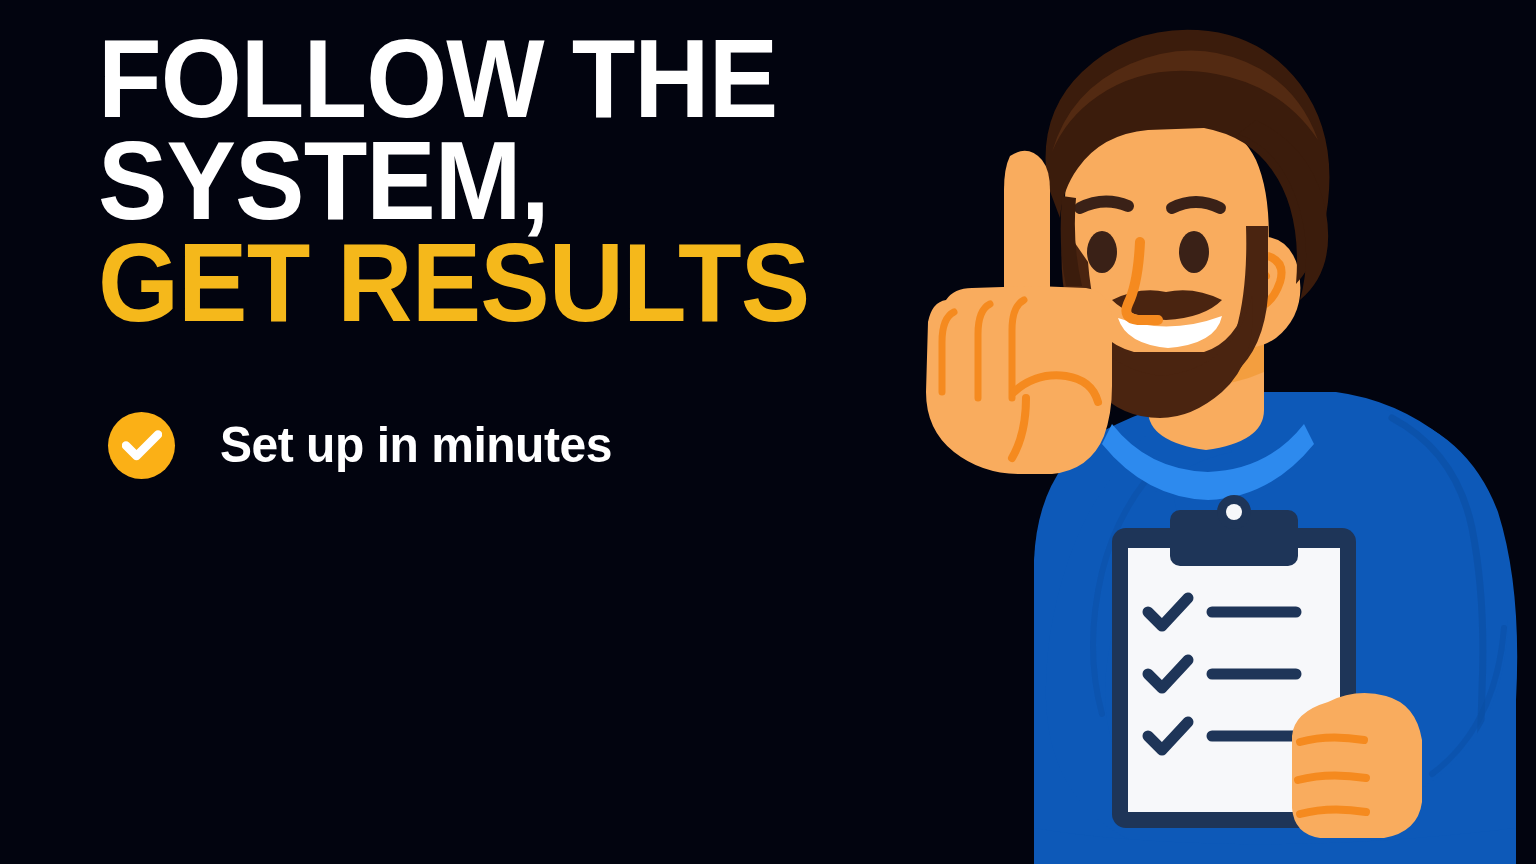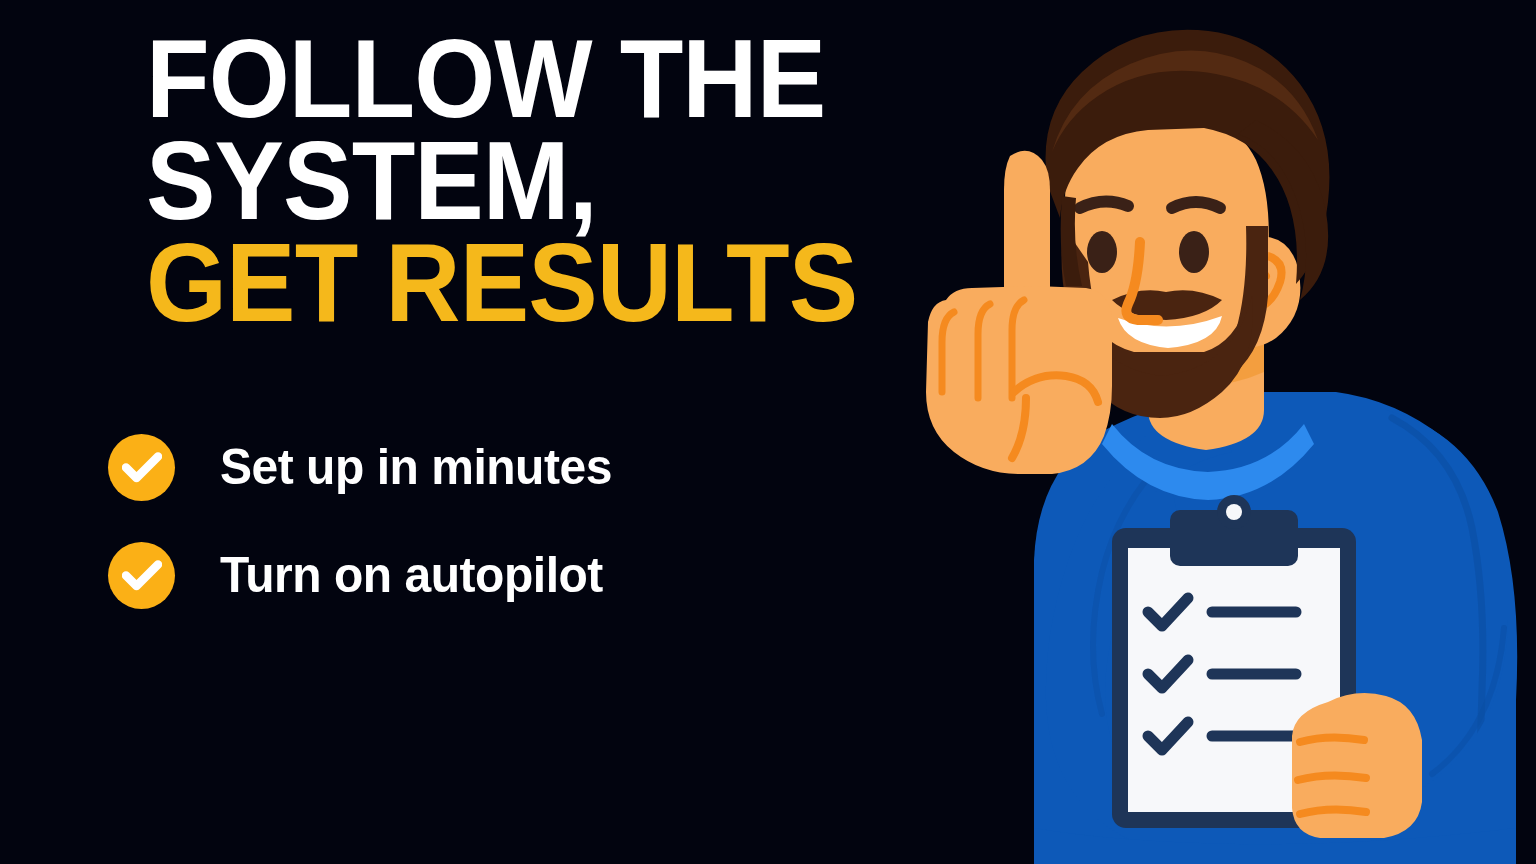--- a/index.html
+++ b/index.html
@@ -13,39 +13,38 @@
     width:1536px; height:864px;
     background:#02040f;
     overflow:hidden;
   }
 
   
   #copy{
     position:absolute;
     left:98px; top:28px;
     width:760px;
-    margin-left:48px;
   }
   .headline{
     font-family:"Liberation Sans", sans-serif;
     font-weight:700;
     font-size:112px;
     line-height:102px;
     letter-spacing:-1px;
     transform:scaleX(0.93);
     transform-origin:left center;
     white-space:nowrap;
   }
   .hl-white{ color:#ffffff; }
   .hl-accent{ color:#F5B81B; }
 
   
   #bullets{
     position:absolute;
-    left:108px; top:413px;
+    left:108px; top:391px;
     width:700px;
   }
   .bullet{
     display:flex;
     align-items:center;
     height:108px;
   }
   .check-circle{
     flex:0 0 auto;
     width:67px; height:67px;
@@ -89,28 +88,20 @@
 
     <div class="bullet">
       <span class="check-circle">
         <svg width="40" height="32" viewBox="0 0 40 32" aria-hidden="true">
           <path d="M4 16.5 L14.5 27 L36 5.5" fill="none" stroke="#FFFFFF" stroke-width="8.5" stroke-linecap="round" stroke-linejoin="round"></path>
         </svg>
       </span>
       <span class="bullet-label">Set up in minutes</span>
     </div>
 
-    <div class="bullet">
-      <span class="check-circle">
-        <svg width="40" height="32" viewBox="0 0 40 32" aria-hidden="true">
-          <path d="M4 16.5 L14.5 27 L36 5.5" fill="none" stroke="#FFFFFF" stroke-width="8.5" stroke-linecap="round" stroke-linejoin="round"></path>
-        </svg>
-      </span>
-      <span class="bullet-label">Turn on autopilot</span>
-    </div>
 
 
   </div>
 
   <div id="person">
     <svg viewBox="0 0 620 864" xmlns="http://www.w3.org/2000/svg">
 
       <g>
 
         <path d="M118 864 L118 560 Q122 470 185 432 Q250 398 312 392 L420 392 Q480 400 528 438 Q575 476 580 560 L580 864 Z" fill="#0D59B8"></path>

